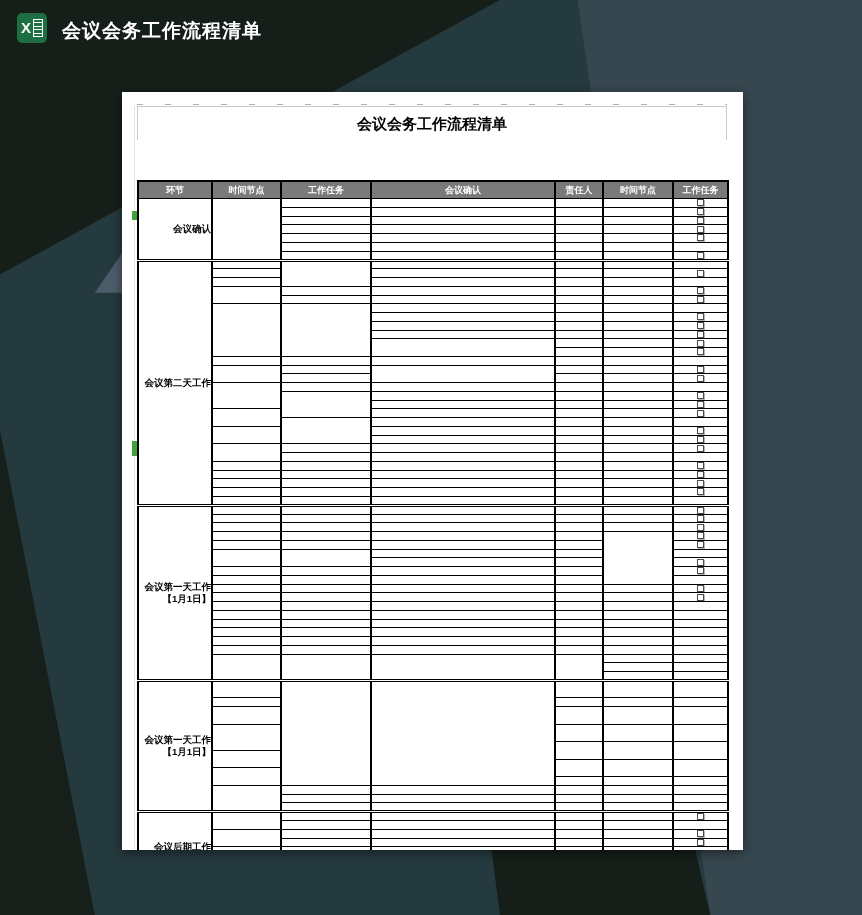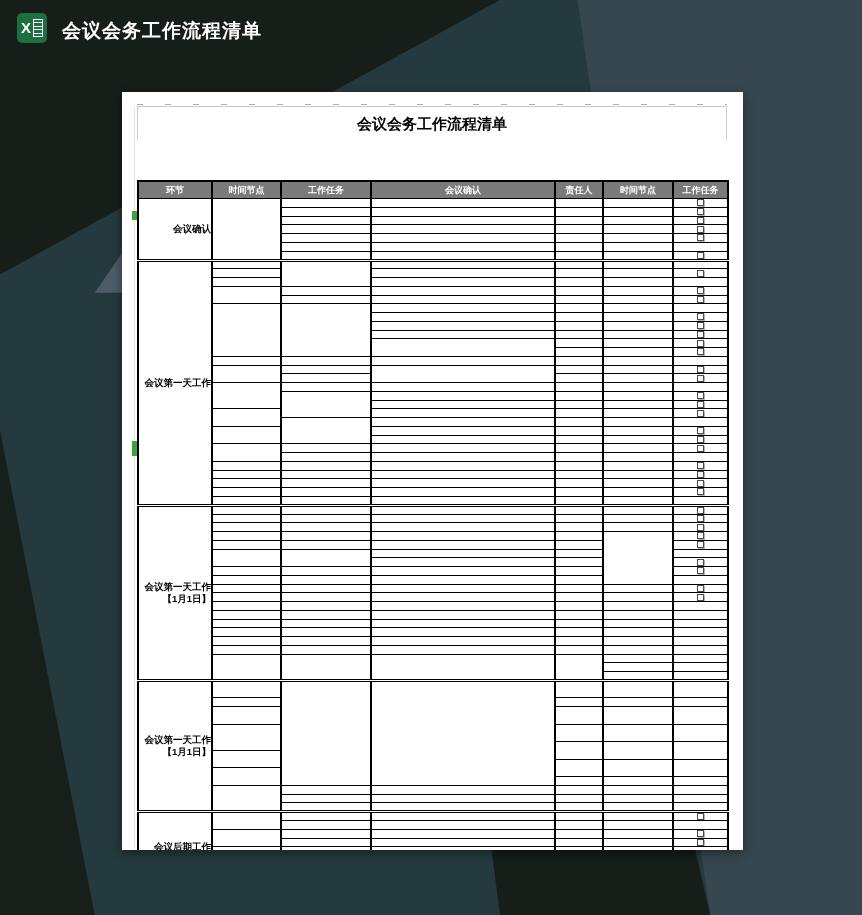--- a/index.html
+++ b/index.html
@@ -155,21 +155,21 @@
           <tr>
             <td rowspan="1"></td>
             <td rowspan="1"></td>
             <td rowspan="1"></td>
             <td rowspan="1"></td>
             <td rowspan="1" class="gcol">
               <div class="cb"></div>
             </td>
           </tr>
           <tr class="group-start">
-            <td rowspan="28" class="stage">会议第一天工作</td>
+            <td rowspan="28" class="stage">会议第二天工作</td>
             <td rowspan="1"></td>
             <td rowspan="3"></td>
             <td rowspan="1"></td>
             <td rowspan="1"></td>
             <td rowspan="1"></td>
             <td rowspan="1" class="gcol"></td>
           </tr>
           <tr>
             <td rowspan="1"></td>
             <td rowspan="1"></td>

